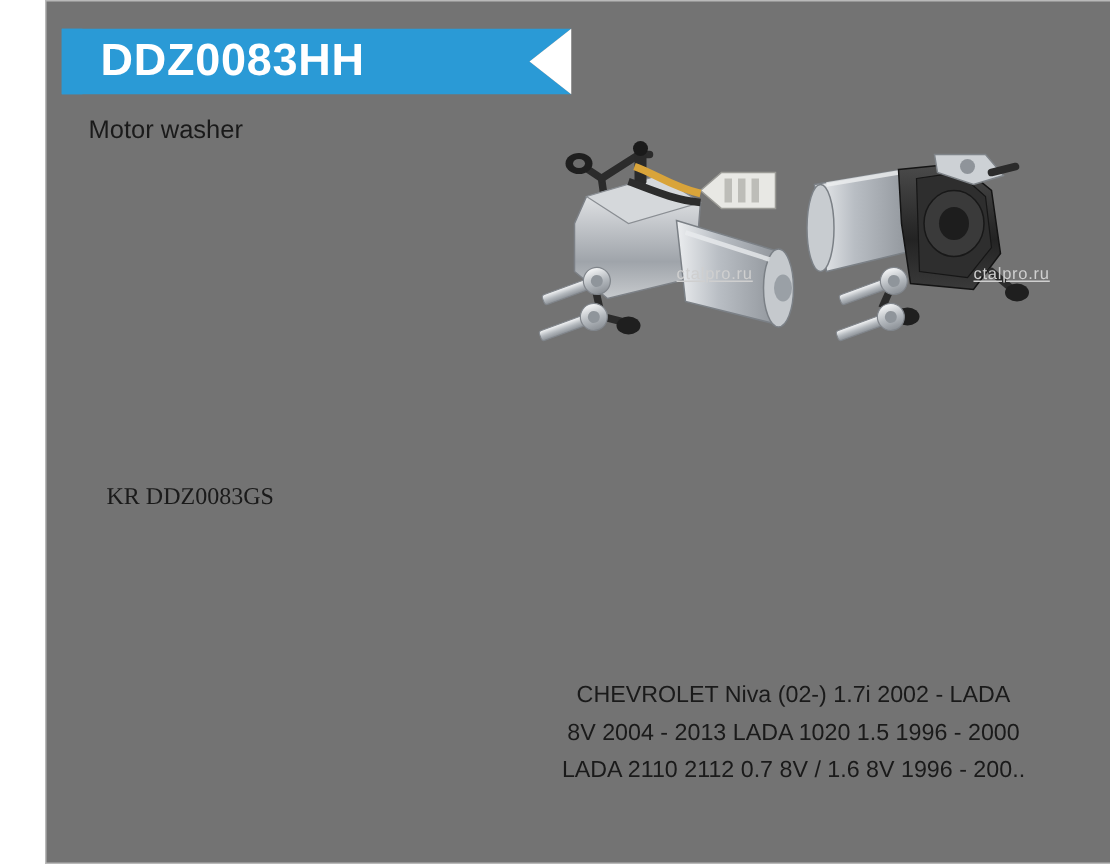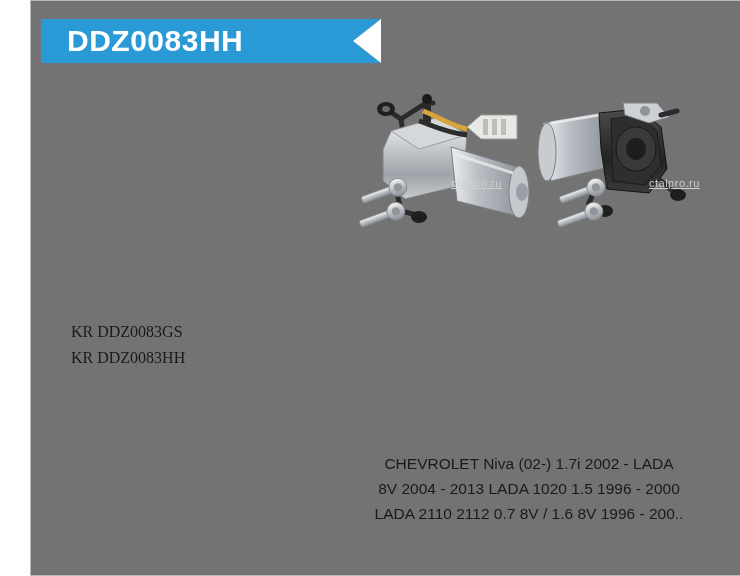--- a/index.html
+++ b/index.html
@@ -105,20 +105,21 @@
 
   <div class="banner">
     <svg class="banner-shape" viewBox="0 0 340 44" preserveAspectRatio="none">
       <polygon points="0,0 340,0 312,22 340,44 0,44" fill="#2a9ad6"></polygon>
       <polygon points="0,0 14,0 14,44 0,44" fill="#2a9ad6"></polygon>
       <polygon points="340,0 312,22 340,44" fill="#ffffff"></polygon>
     </svg>
     <div class="banner-title">DDZ0083HH</div>
   </div>
 
+  <div class="subtitle">Motor washer</div>
 
   <div class="product-image">
     <svg width="420" height="175" viewBox="0 0 420 175">
       <defs>
         <linearGradient id="metalV" x1="0" y1="0" x2="0" y2="1">
           <stop offset="0%" stop-color="#f2f3f4"></stop>
           <stop offset="35%" stop-color="#c9ccd0"></stop>
           <stop offset="70%" stop-color="#9fa4aa"></stop>
           <stop offset="100%" stop-color="#c7cacd"></stop>
         </linearGradient>
@@ -218,21 +219,20 @@
           <circle cx="38" cy="3.5" r="4" fill="#8f959b"></circle>
         </g>
       </g>
     </svg>
     <span class="watermark wm1">ctalpro.ru</span>
     <span class="watermark wm2">ctalpro.ru</span>
   </div>
 
   <div class="codes">
     <div>KR DDZ0083GS</div>
-    <div>KR DDZ0083HH</div>
   </div>
 
   <div class="applications">
     <div>CHEVROLET Niva (02-) 1.7i 2002 - LADA</div>
     <div>8V 2004 - 2013 LADA 1020 1.5 1996 - 2000</div>
     <div>LADA 2110 2112 0.7 8V / 1.6 8V 1996 - 200..</div>
   </div>
 
 </div>
 

